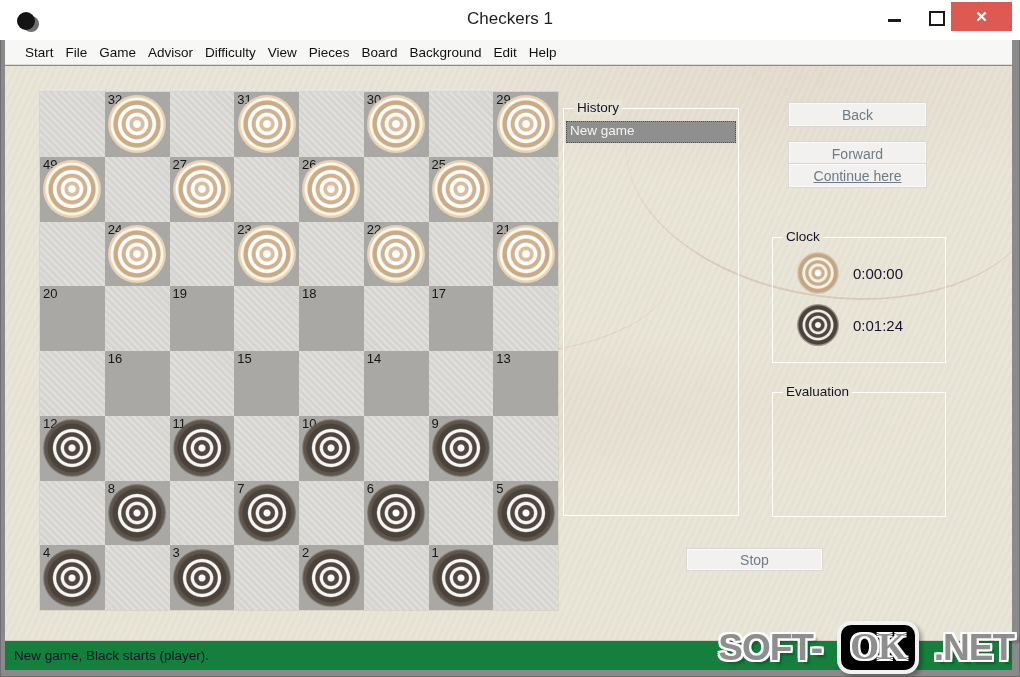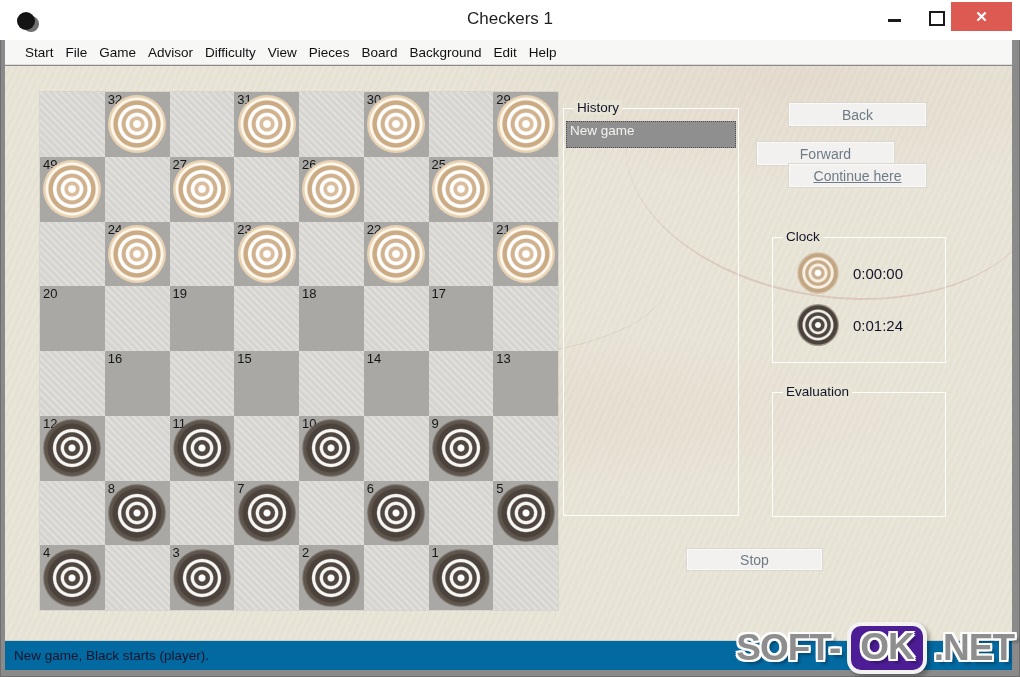--- a/index.html
+++ b/index.html
@@ -47,57 +47,57 @@
   .piece.black{background:radial-gradient(circle,
       #ffffff 0 7%, #4e463f 10% 18%, #f8f6f3 21% 26%, #4e463f 29% 37%,
       #f8f6f3 40% 45%, #4a423b 48% 58%, #5e554c 61% 66%,
       rgba(100,92,82,0.5) 70% 77%, rgba(100,92,82,0) 88%);}
   
   .groupbox{position:absolute;border:1px solid rgba(255,255,255,0.95);}
   .groupbox .gb-label{position:absolute;top:-9px;left:10px;background:#e8e4d6;padding:0 3px;
                       font-size:13.5px;color:#14142b;}
   .history-box{left:558px;top:42px;width:174px;height:406px;}
   .history-list{position:absolute;left:2px;top:12px;right:2px;bottom:2px;}
-  .history-item{height:27px;line-height:19px;font-size:13.5px;color:#f4f3ef;padding-left:4px;}
+  .history-item{height:22px;line-height:19px;font-size:13.5px;color:#f4f3ef;padding-left:4px;}
   .history-item.selected{background:#8f8f8f;outline:1px dotted #4f4f4f;outline-offset:-1px;}
   
   .btn{position:absolute;background:#f2f1ef;border:1px solid #dad7d1;box-sizing:border-box;
        display:flex;align-items:center;justify-content:center;
        font-size:14px;color:#6e7b86;box-shadow:inset 0 0 0 1px #fbfaf8;}
   .btn-back{left:783px;top:36px;width:139px;height:25px;justify-content:center;}
-  .btn-forward{left:751px;top:75px;width:139px;height:25px;}
+  .btn-forward{left:783px;top:75px;width:139px;height:25px;}
   .btn-continue{left:783px;top:97px;width:139px;height:25px;text-decoration:underline;}
   .btn-stop{left:681px;top:482px;width:137px;height:23px;}
   
   .clock-box{left:767px;top:171px;width:172px;height:124px;}
   .clock-row{position:absolute;left:24px;display:flex;align-items:center;}
   .clock-row.white-row{top:14px;}
   .clock-row.black-row{top:66px;}
   .clock-icon{width:42px;height:42px;border-radius:50%;margin-right:14px;}
   .clock-icon.white{background:radial-gradient(circle,
       #ffffff 0 9%, #cbb191 13% 20%, #f6efe2 24% 30%, #c7ac8a 34% 41%,
       #f6efe2 45% 51%, #c3a784 55% 64%, rgba(200,175,140,0.45) 69% 77%, rgba(200,175,140,0) 90%);}
   .clock-icon.black{background:radial-gradient(circle,
       #ffffff 0 8%, #4e463f 12% 20%, #efece6 24% 29%, #4e463f 33% 41%,
       #efece6 45% 50%, #4a423b 54% 64%, rgba(80,72,64,0.5) 68% 76%, rgba(80,72,64,0) 88%);}
   .clock-time{font-size:15px;color:#14142b;}
   
   .eval-box{left:767px;top:326px;width:172px;height:123px;}
   
-  .statusbar{position:absolute;left:5px;top:640px;width:1007px;height:29px;background:#0369a1;
+  .statusbar{position:absolute;left:5px;top:640px;width:1007px;height:29px;background:#15803d;
              border-top:1px solid #cfccc0;display:flex;align-items:center;}
   .status-text{font-size:13.5px;color:#14142b;padding-left:9px;}
   
   .watermark{position:absolute;right:6px;bottom:3px;z-index:10;display:flex;align-items:center;
              font-weight:bold;font-size:37px;letter-spacing:-1px;color:#8e8e8e;
              text-shadow:-2px -2px 0 #fdfdfd,2px -2px 0 #fdfdfd,-2px 2px 0 #fdfdfd,2px 2px 0 #fdfdfd,
                          -2px 0 0 #fdfdfd,2px 0 0 #fdfdfd,0 -2px 0 #fdfdfd,0 2px 0 #fdfdfd,
                          4px 4px 3px rgba(0,0,0,0.30);}
-  .wm-box{background:#4c1d95;border:4px solid #f2f2f2;border-radius:14px;padding:0 9px 2px 9px;
-          margin:0 7px;box-shadow:3px 3px 4px rgba(0,0,0,0.30);}
+  .wm-box{background:#000000;border:4px solid #f2f2f2;border-radius:14px;padding:0 9px 2px 9px;
+          margin:0 15px;box-shadow:3px 3px 4px rgba(0,0,0,0.30);font-family:Liberation Serif, serif;}
 </style>
 </head>
 <body>
 
 <div class="window">
 
   <div class="titlebar">
     <div class="app-icon"></div>
     <div class="win-title">Checkers 1</div>
     <div class="btn-min"></div>

